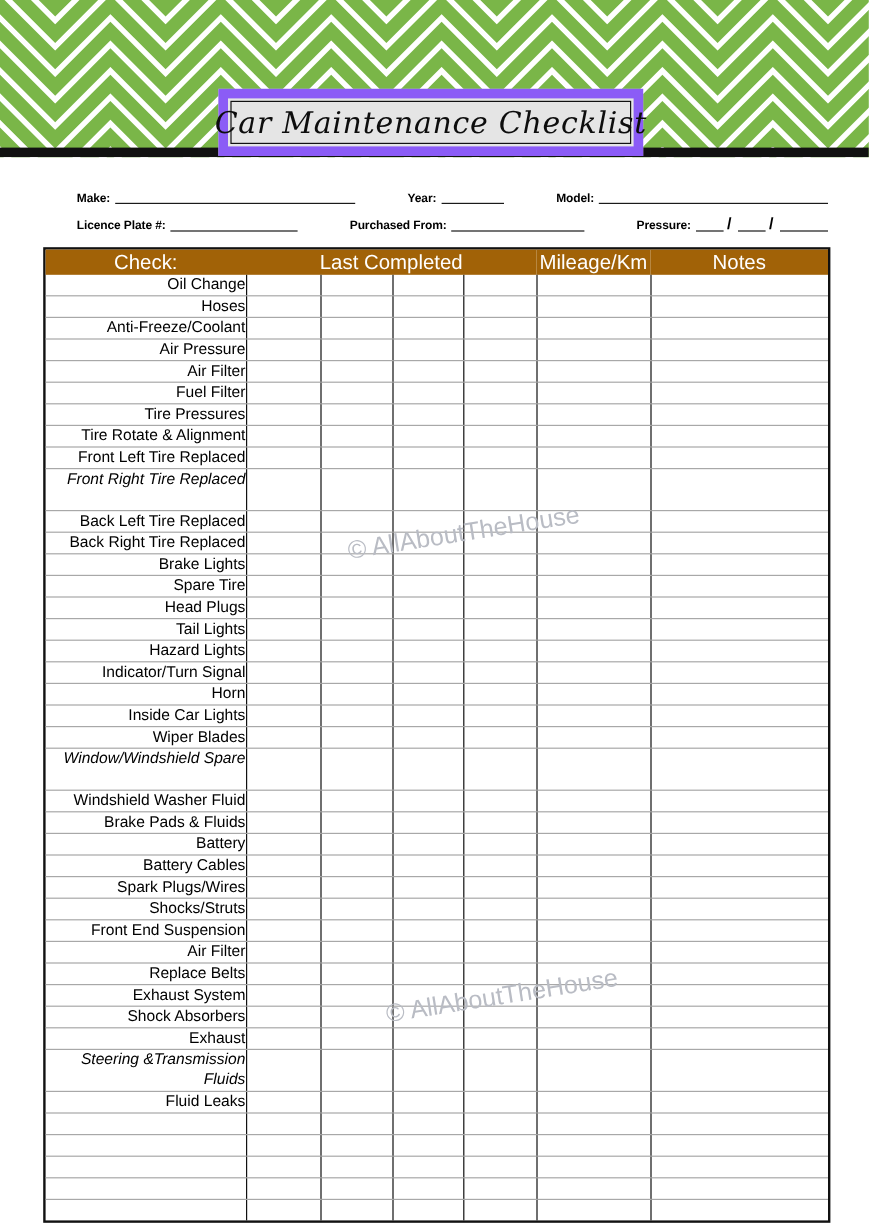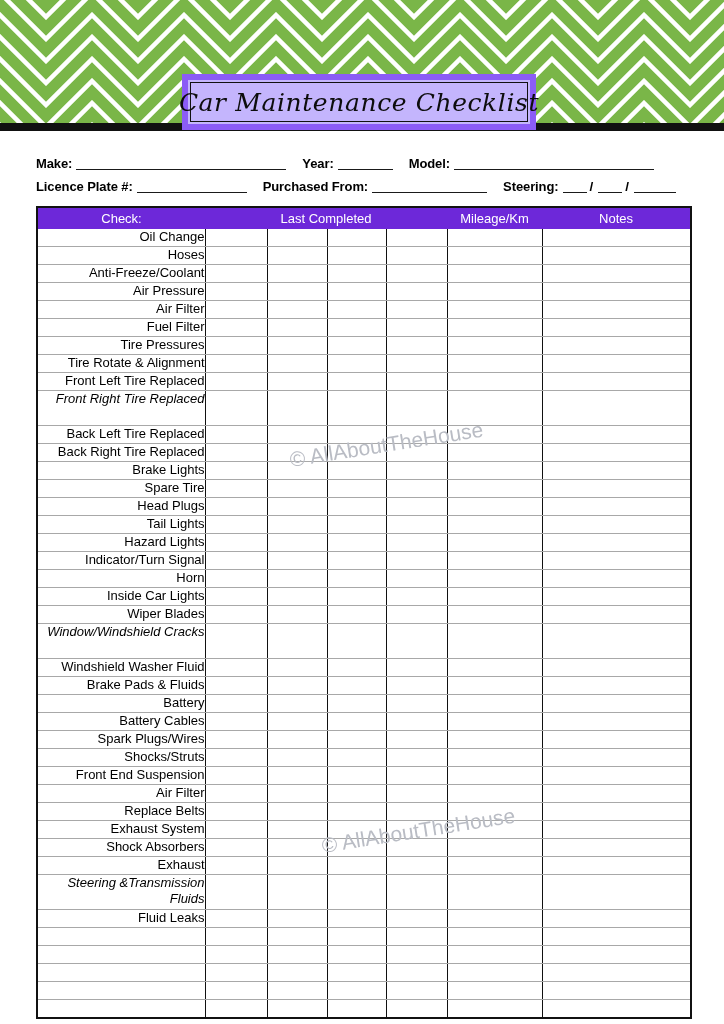--- a/index.html
+++ b/index.html
@@ -36,22 +36,22 @@
     background: #111111;
   }
 
   
   #title-plate {
     position: absolute;
     left: 182px;
     top: 74px;
     width: 354px;
     height: 56px;
-    background: #c4b5fd;
-    border: 6px solid #8b5cf6;
+    background: #e5e5e5;
+    border: 8px solid #8b5cf6;
     box-sizing: border-box;
     display: flex;
     align-items: center;
     justify-content: center;
     z-index: 4;
   }
   #title-plate::after {
     content: "";
     position: absolute;
     left: 2px; top: 2px; right: 2px; bottom: 2px;
@@ -78,22 +78,23 @@
     font-size: 13.5px;
   }
   .form-row {
     display: flex;
     align-items: flex-end;
     height: 23px;
     white-space: nowrap;
   }
   .flabel {
     font-weight: bold;
-    font-size: 13px;
+    font-size: 10px;
     letter-spacing: -0.1px;
+    margin-left: 28px;
   }
   .fline {
     border-bottom: 1.6px solid #1a1a1a;
     height: 14px;
     margin: 0 2px 1px 4px;
   }
   .gap { width: 14px; }
   .slash { font-weight: bold; padding: 0 1px; }
 
   
@@ -106,23 +107,23 @@
     box-sizing: border-box;
     background: #ffffff;
     z-index: 3;
   }
   table {
     border-collapse: collapse;
     width: 100%;
     table-layout: fixed;
   }
   thead th {
-    background: #6d28d9;
+    background: #a16207;
     color: #ffffff;
-    font-size: 13px;
+    font-size: 17px;
     font-weight: normal;
     height: 21px;
     padding: 0;
     text-align: center;
     border: none;
   }
   tbody td {
     border-right: 1.6px solid #111111;
     border-bottom: 1px solid #a8a8a8;
     height: 17px;
@@ -215,21 +216,21 @@
     <span class="fline" style="width:200px"></span>
   </div>
 
   <div class="form-row">
     <span class="flabel">Licence Plate #:</span>
     <span class="fline" style="width:110px"></span>
     <span class="gap"></span>
     <span class="flabel">Purchased From:</span>
     <span class="fline" style="width:115px"></span>
     <span class="gap"></span>
-    <span class="flabel">Steering:</span>
+    <span class="flabel">Pressure:</span>
     <span class="fline" style="width:24px"></span>
     <span class="slash">/</span>
     <span class="fline" style="width:24px"></span>
     <span class="slash">/</span>
     <span class="fline" style="width:42px"></span>
   </div>
 
 </div>
 
 <div id="sheet">
@@ -435,21 +436,21 @@
         <tr>
           <td class="item">Wiper Blades</td>
           <td></td>
           <td></td>
           <td></td>
           <td></td>
           <td></td>
           <td></td>
         </tr>
         <tr class="tall">
-          <td class="item">Window/Windshield Cracks</td>
+          <td class="item">Window/Windshield Spare</td>
           <td></td>
           <td></td>
           <td></td>
           <td></td>
           <td></td>
           <td></td>
         </tr>
         <tr>
           <td class="item">Windshield Washer Fluid</td>
           <td></td>

